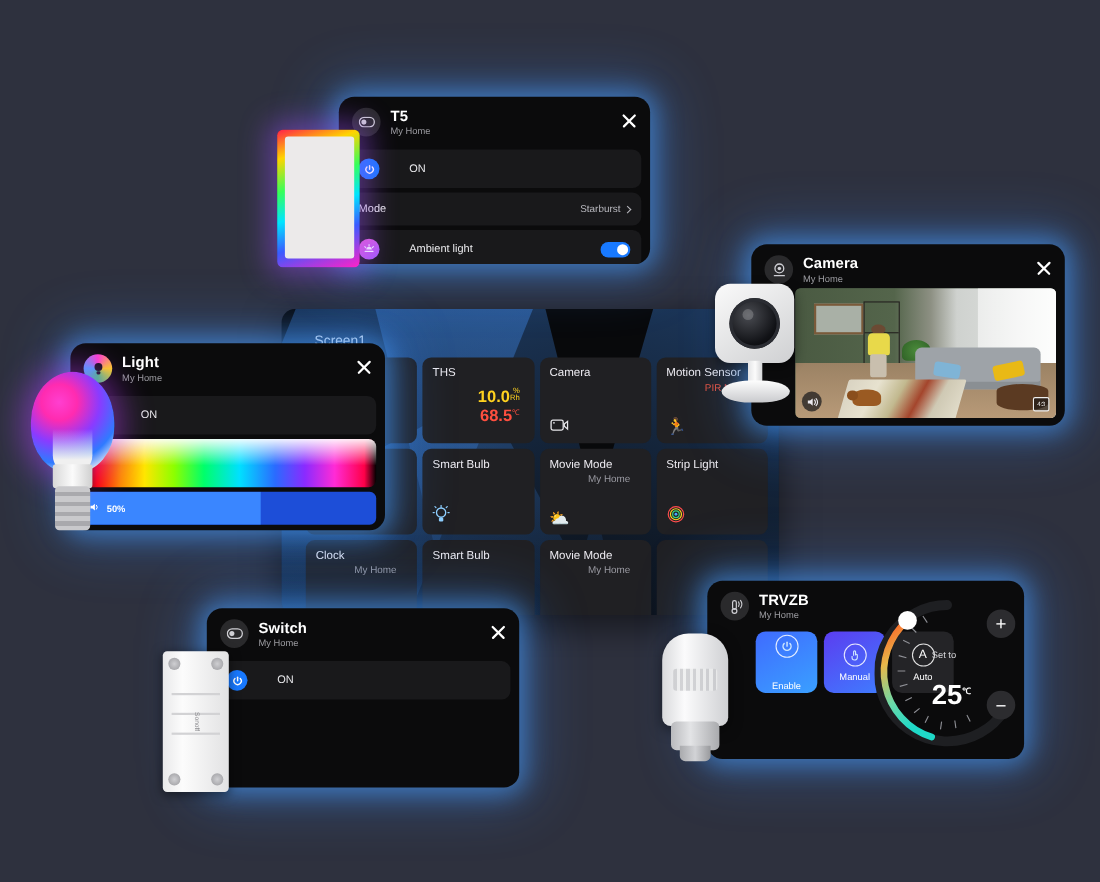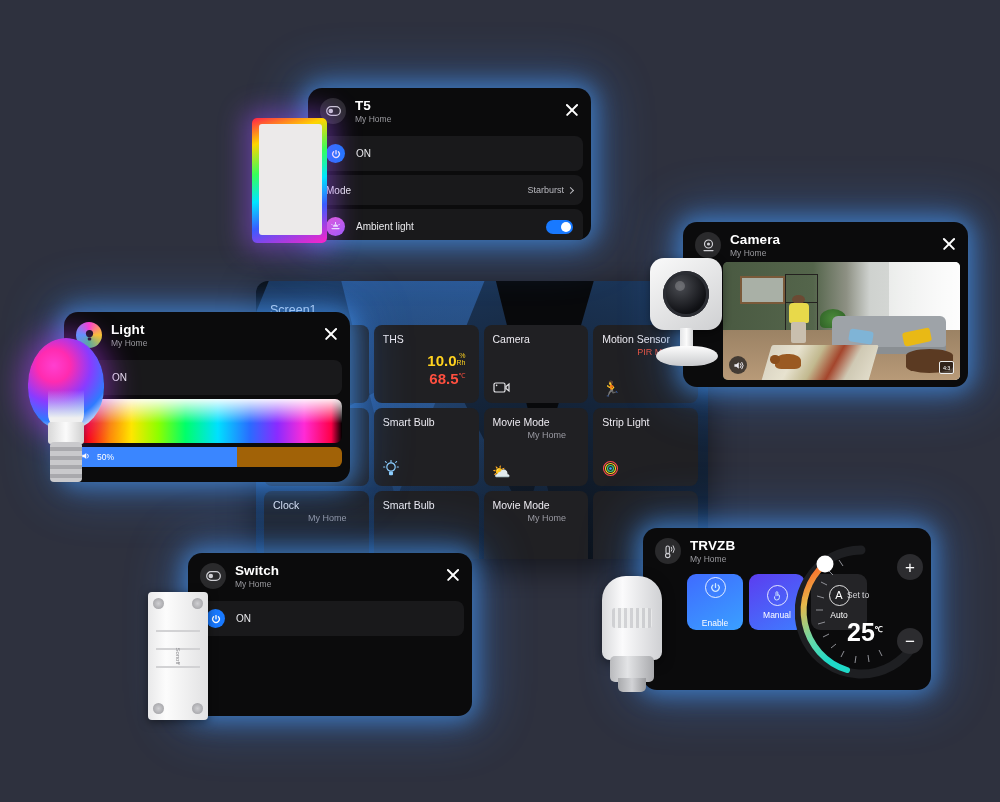--- a/index.html
+++ b/index.html
@@ -42,21 +42,21 @@
   .pclose:before, .pclose:after {
     content: ""; position: absolute; left: 0; top: 7px;
     width: 16px; height: 1.6px; background: #fff; border-radius: 2px;
   }
   .pclose:before { transform: rotate(45deg); }
   .pclose:after  { transform: rotate(-45deg); }
 
   .prow {
     background: #19191b; border-radius: 8px;
     margin: 4px 8px; padding: 8px 10px;
-    display: flex; align-items: center; gap: 11px;
+    display: flex; align-items: center; gap: 27px;
     min-height: 30px;
   }
   .rowlabel { font-size: 10px; color: #e9e9ec; }
   .powerbtn {
     width: 19px; height: 19px; border-radius: 50%;
     background: #1879ff; flex: 0 0 auto;
     display: flex; align-items: center; justify-content: center;
   }
 
   
@@ -141,22 +141,22 @@
   .colorbar {
     height: 44px; border-radius: 7px; margin: 4px 8px;
     background: linear-gradient(90deg,#000 0%,#ff0000 6%,#ff8c00 14%,#ffe600 22%,#8cff00 32%,#00ff6a 42%,#00e0ff 54%,#2a6bff 66%,#8a2bff 76%,#ff2bd6 86%,#ff0048 96%,#000 100%);
     position: relative;
   }
   .colorbar:after {
     content:""; position:absolute; inset:0; border-radius:7px;
     background: linear-gradient(180deg,rgba(255,255,255,.92) 0%,rgba(255,255,255,0) 55%);
   }
   .brightbar {
-    height: 20px; border-radius: 6px; margin: 4px 8px; background: #a16207;
-    position: relative; overflow: hidden; display:flex; align-items:center;
+    height: 30px; border-radius: 6px; margin: 4px 8px; background: #1d4ed8;
+    position: relative; overflow: hidden; display:flex; align-items:center;font-weight:bold;
   }
   .brightfill { position:absolute; left:0; top:0; bottom:0; width:61%; background:#3a86ff; }
   .brightlabel { position:relative; display:flex; align-items:center; gap:6px; padding-left:9px; font-size:8.5px; color:#fff; }
   
   #bulb { position:absolute; left:24px; top:338px; width:84px; height:150px; z-index:7; }
   #bulb .glass { position:absolute; left:4px; top:0; width:76px; height:92px; border-radius:50% 50% 46% 46%;
      background: radial-gradient(circle at 34% 30%, #ff3fd0 0%, #ff2bb0 20%, #8a3bff 45%, #2f7bff 68%, #f4f4f4 86%);
      box-shadow: 0 0 28px 8px rgba(190,60,255,.45); }
   #bulb .glass:after { content:""; position:absolute; left:26%; bottom:0; width:48%; height:44%;
      background: linear-gradient(180deg,rgba(255,255,255,0),#f0f0f0 70%); border-radius:0 0 40% 40%; }
@@ -215,29 +215,29 @@
 
   
   #tablet {
     position:absolute; left:256px; top:281px; width:452px; height:278px;
     background:#08090b; border-radius:12px; overflow:hidden;
     box-shadow:0 10px 34px rgba(0,0,0,.55);
   }
   .tbeam { position:absolute; inset:0; overflow:hidden; }
   .tbeam i { position:absolute; display:block; background:linear-gradient(180deg,rgba(70,150,255,.38),rgba(70,150,255,0)); }
   .dashhead {
-    position:absolute; left:0; right:0; top:18px; height:22px;
+    position:absolute; left:16px; right:0; top:18px; height:22px;
     display:flex; align-items:center; padding:0 14px;
   }
   .dashtitle { font-size:12.5px; color:#e8e8ec; }
   .dots { margin-left:auto; display:flex; gap:5px; align-items:center; }
   .dots span { width:4px;height:4px;border-radius:50%;background:#53565e; }
   .dots span.act { background:#e9e9ee; }
   .grid {
-    position:absolute; left:8px; right:10px; top:44px;
+    position:absolute; left:22px; right:10px; top:44px;
     display:grid; grid-template-columns:repeat(4,1fr); gap:5px;
   }
   .tile {
     background:#202023; border-radius:8px; height:78px; padding:8px 9px;
     position:relative; overflow:hidden;
   }
   .tname { font-size:10.5px; color:#eceaf0; line-height:1.2; }
   .tsub  { font-size:9px; color:#9a9aa2; margin-top:1px;margin-left:35px; }
   .tsub.alert { color:#e8533f; }
   .ticon { position:absolute; left:9px; bottom:7px; font-size:15px; line-height:1; }

